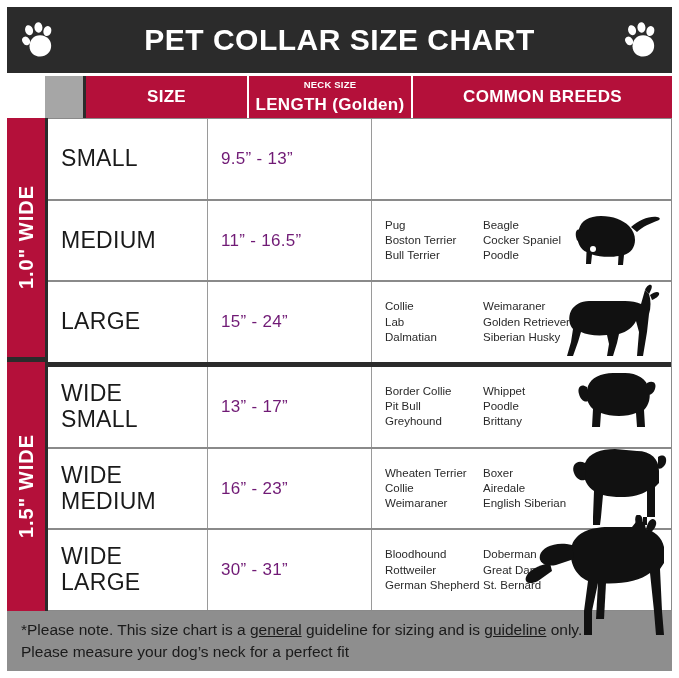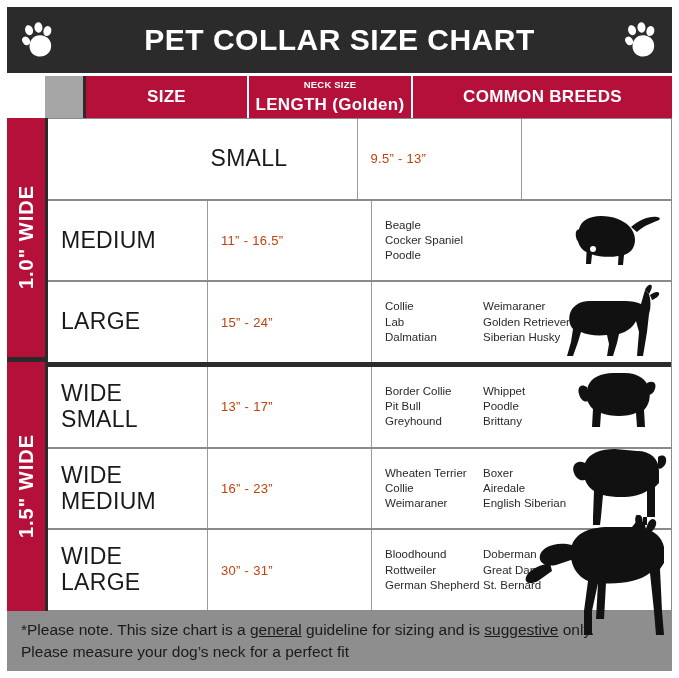--- a/index.html
+++ b/index.html
@@ -146,21 +146,20 @@
     background: #ffffff;
   }
 
   .row {
     display: flex;
     flex: 1 1 0;
     min-height: 0;
     border-bottom: 2px solid #8a8a8a;
     box-sizing: border-box;
     position: relative;
-    justify-content: center;
   }
   .row.section-end { border-bottom: 5px solid #2b2b2b; }
   .row:last-child { border-bottom: none; }
 
   .cell-size {
     flex: 0 0 160px;
     display: flex;
     align-items: center;
     padding-left: 13px;
     border-right: 1px solid #9a9a9a;
@@ -171,22 +170,22 @@
     line-height: 1.12;
     white-space: pre-line;
   }
   .cell-length {
     flex: 0 0 164px;
     display: flex;
     align-items: center;
     padding-left: 13px;
     border-right: 1px solid #9a9a9a;
     box-sizing: border-box;
-    font-size: 13px;
-    color: #c2410c;
+    font-size: 17px;
+    color: #701a75;
     letter-spacing: 0.3px;
   }
   .cell-breeds {
     flex: 1 1 auto;
     display: flex;
     align-items: center;
     position: relative;
     box-sizing: border-box;
     padding-left: 13px;
     overflow: visible;
@@ -293,20 +292,23 @@
 
       <div class="row">
         <div class="cell-size">SMALL</div>
         <div class="cell-length">9.5” - 13”</div>
       </div>
 
       <div class="row">
         <div class="cell-size">MEDIUM</div>
         <div class="cell-length">11” - 16.5”</div>
         <div class="cell-breeds">
+          <div class="breed-col breed-col-1">Pug
+Boston Terrier
+Bull Terrier</div>
           <div class="breed-col breed-col-2">Beagle
 Cocker Spaniel
 Poodle</div>
           <div class="dog-slot">
             <svg width="104" height="64" viewBox="0 0 104 64" style="right:6px; top:6px;">
               <path fill="#111111" d="M18 22 C20 14 28 9 40 9 C52 9 62 13 68 19 C72 23 74 28 74 33 C74 40 70 46 63 48 L62 58 L57 58 L57.5 49 C50 50.5 38 50 31 47.5 L30 57 L25 57 L25.5 45 C19 42 15.5 34 16.5 27 Z"></path>
               <path fill="#111111" d="M70 20 C78 13 88 9 96 10 C99 10.4 100 12.5 97 13.5 C90 16 81 20 76 25 Z"></path>
               <path fill="#111111" d="M20 24 C16 20 14 25 15 30 C15.8 34 18 36 20 35 Z"></path>
               <circle cx="32" cy="42" r="3" fill="#ffffff"></circle>
             </svg>
@@ -398,17 +400,17 @@
     <path fill="#111111" d="M128 2 L124 10 L132 6 L134 14 C142 16 150 22 152 32 L152 48 L148 54 L150 96 L142 96 L138 58 C128 66 108 70 86 68 L80 96 L72 96 L76 66 C62 60 56 44 60 30 C64 18 78 12 96 12 L120 12 Z"></path>
     <path fill="#111111" d="M60 30 C44 26 30 32 28 40 C26 48 34 52 44 50 L62 44 Z"></path>
     <path fill="#111111" d="M124 10 C122 2 124 -2 128 0 C131 1.5 131 7 130 11 Z"></path>
     <path fill="#111111" d="M134 14 C136 5 140 2 143 5 C146 8 143 14 139 17 Z"></path>
     <path fill="#111111" d="M38 48 C26 50 16 56 14 62 C12 68 18 70 26 66 L40 56 Z"></path>
     <path fill="#111111" d="M142 96 L150 96 L152 120 L144 120 Z M72 96 L80 96 L80 120 L72 120 Z"></path>
     <path fill="#111111" d="M86 68 L94 68 L92 104 L84 104 Z"></path>
   </svg>
 
   <div class="footer-note">
-    <div class="footer-line"><span>*Please note. This size chart is a </span><span class="u">general</span><span> guideline for sizing and is </span><span class="u">suggestive</span><span> only.</span></div>
+    <div class="footer-line"><span>*Please note. This size chart is a </span><span class="u">general</span><span> guideline for sizing and is </span><span class="u">guideline</span><span> only.</span></div>
     <div class="footer-line">Please measure your dog’s neck for a perfect fit</div>
   </div>
 
 </div>
 
 </body></html>

